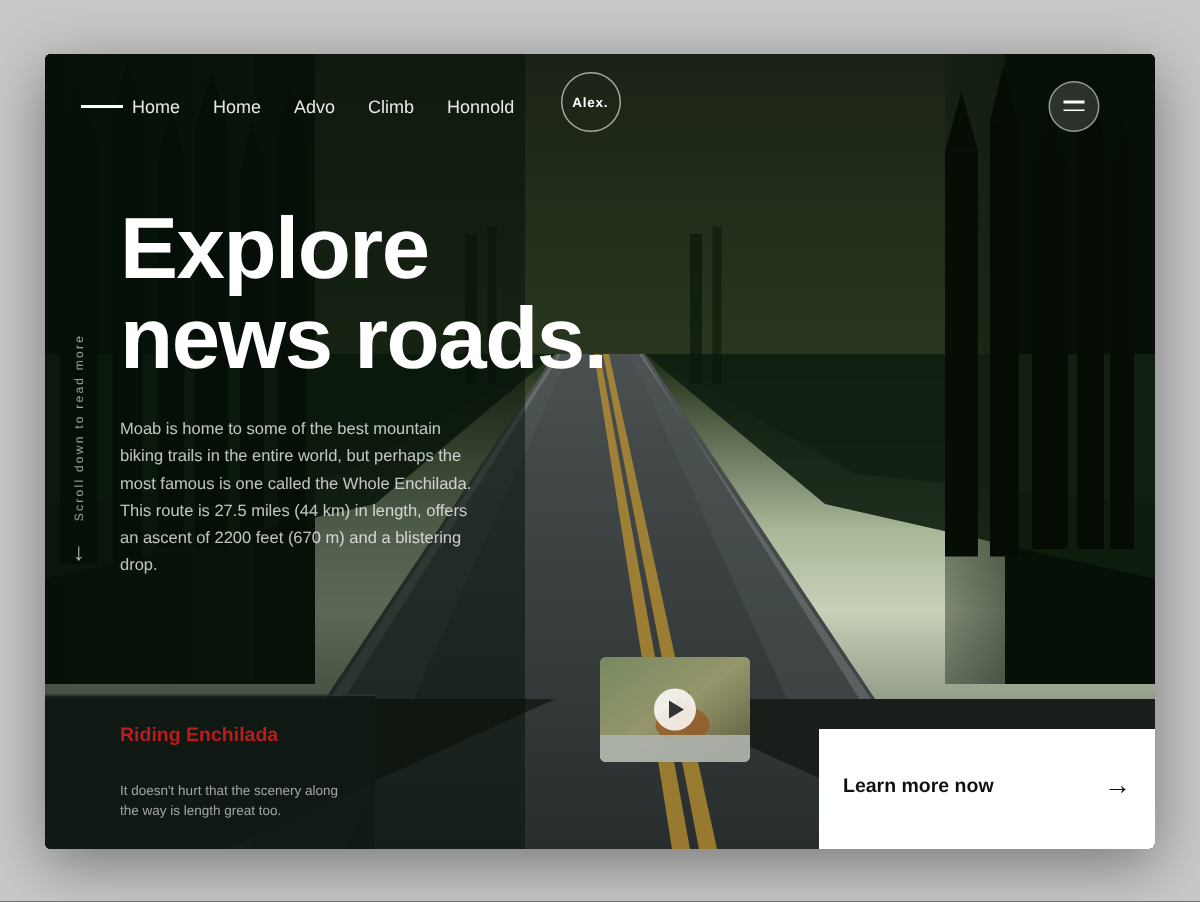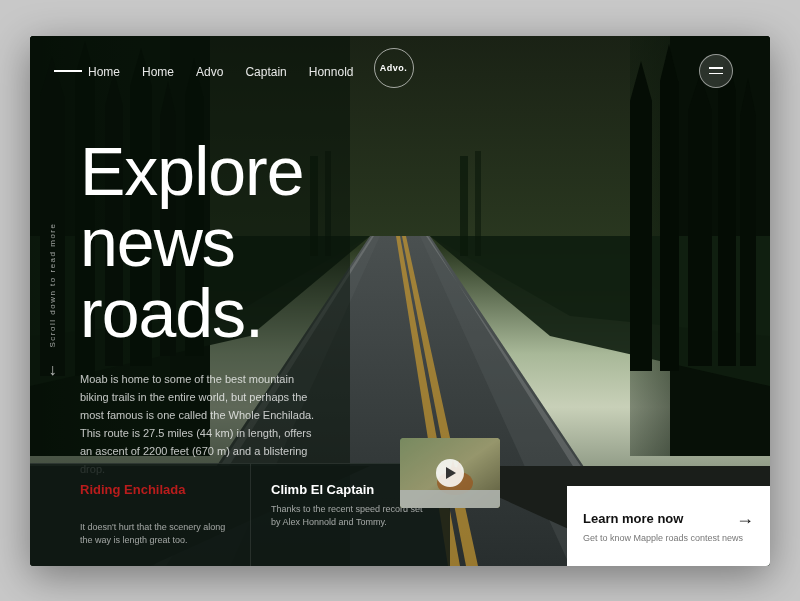--- a/index.html
+++ b/index.html
@@ -115,22 +115,22 @@
     
     .hero-content {
       position: absolute;
       top: 100px;
       left: 50px;
       z-index: 10;
       max-width: 340px;
     }
     .hero-title {
       color: white;
-      font-size: 68px;
-      font-weight: 400;
+      font-size: 58px;
+      font-weight: 700;
       line-height: 1.05;
       letter-spacing: -1px;
       margin-bottom: 20px;
     }
     .hero-description {
       color: rgba(255,255,255,0.75);
       font-size: 11px;
       line-height: 1.65;
       max-width: 240px;
       margin-top: 11px;
@@ -245,21 +245,21 @@
       border-top: 6px solid transparent;
       border-bottom: 6px solid transparent;
       border-left: 10px solid #333;
       margin-left: 2px;
     }
     
     .learn-more-card {
       position: absolute;
       bottom: 0;
       right: 0;
-      width: 203px;
+      width: 224px;
       height: 80px;
       background: white;
       display: flex;
       flex-direction: column;
       justify-content: center;
       padding: 14px 16px;
       z-index: 20;
     }
     .learn-more-top {
       display: flex;
@@ -376,25 +376,25 @@
       <rect x="0" y="0" width="320" height="530" fill="rgba(8,18,10,0.55)"></rect>
     </svg>
   </div>
 
   <nav class="nav">
     <div class="nav-logo-line"></div>
     <ul class="nav-menu">
       <li><a>Home</a></li>
       <li><a>Home</a></li>
       <li><a>Advo</a></li>
-      <li><a>Captain</a></li>
+      <li><a>Climb</a></li>
       <li><a>Honnold</a></li>
     </ul>
     <div class="nav-center-badge">
-      <span>Advo.</span>
+      <span>Alex.</span>
     </div>
     <div class="nav-hamburger">
       <div class="hamburger-line"></div>
       <div class="hamburger-line"></div>
     </div>
   </nav>
 
   <div class="scroll-indicator">
     <span class="scroll-text">Scroll down to read more</span>
     <span class="scroll-arrow">↓</span>
@@ -405,24 +405,20 @@
       <span>Explore</span><br>
       <span>news roads.</span>
     </h1>
     <p class="hero-description">Moab is home to some of the best mountain biking trails in the entire world, but perhaps the most famous is one called the Whole Enchilada. This route is 27.5 miles (44 km) in length, offers an ascent of 2200 feet (670 m) and a blistering drop.</p>
   </div>
 
   <div class="bottom-section">
     <div class="bottom-left">
       <div class="bottom-left-title">Riding  Enchilada</div>
       <div class="bottom-left-text">It doesn't hurt that the scenery along the way is length great too.</div>
-    </div>
-    <div class="bottom-middle">
-      <div class="bottom-middle-title">Climb El Captain</div>
-      <div class="bottom-middle-text">Thanks to the recent speed record set by Alex Honnold and Tommy.</div>
     </div>
   </div>
 
   <div class="video-thumb">
     <div class="video-bg">
       <svg width="100" height="70" viewBox="0 0 100 70" xmlns="http://www.w3.org/2000/svg">
         <defs>
           <linearGradient id="vidGrad" x1="0" y1="0" x2="1" y2="1">
             <stop offset="0%" stop-color="#a0b880"></stop>
             <stop offset="50%" stop-color="#c8c890"></stop>
@@ -446,15 +442,14 @@
         <div class="play-triangle"></div>
       </div>
     </div>
   </div>
 
   <div class="learn-more-card">
     <div class="learn-more-top">
       <span class="learn-more-title">Learn more now</span>
       <span class="learn-more-arrow">→</span>
     </div>
-    <div class="learn-more-subtitle">Get to know Mapple roads contest news</div>
   </div>
 </div>
 
 </body></html>

